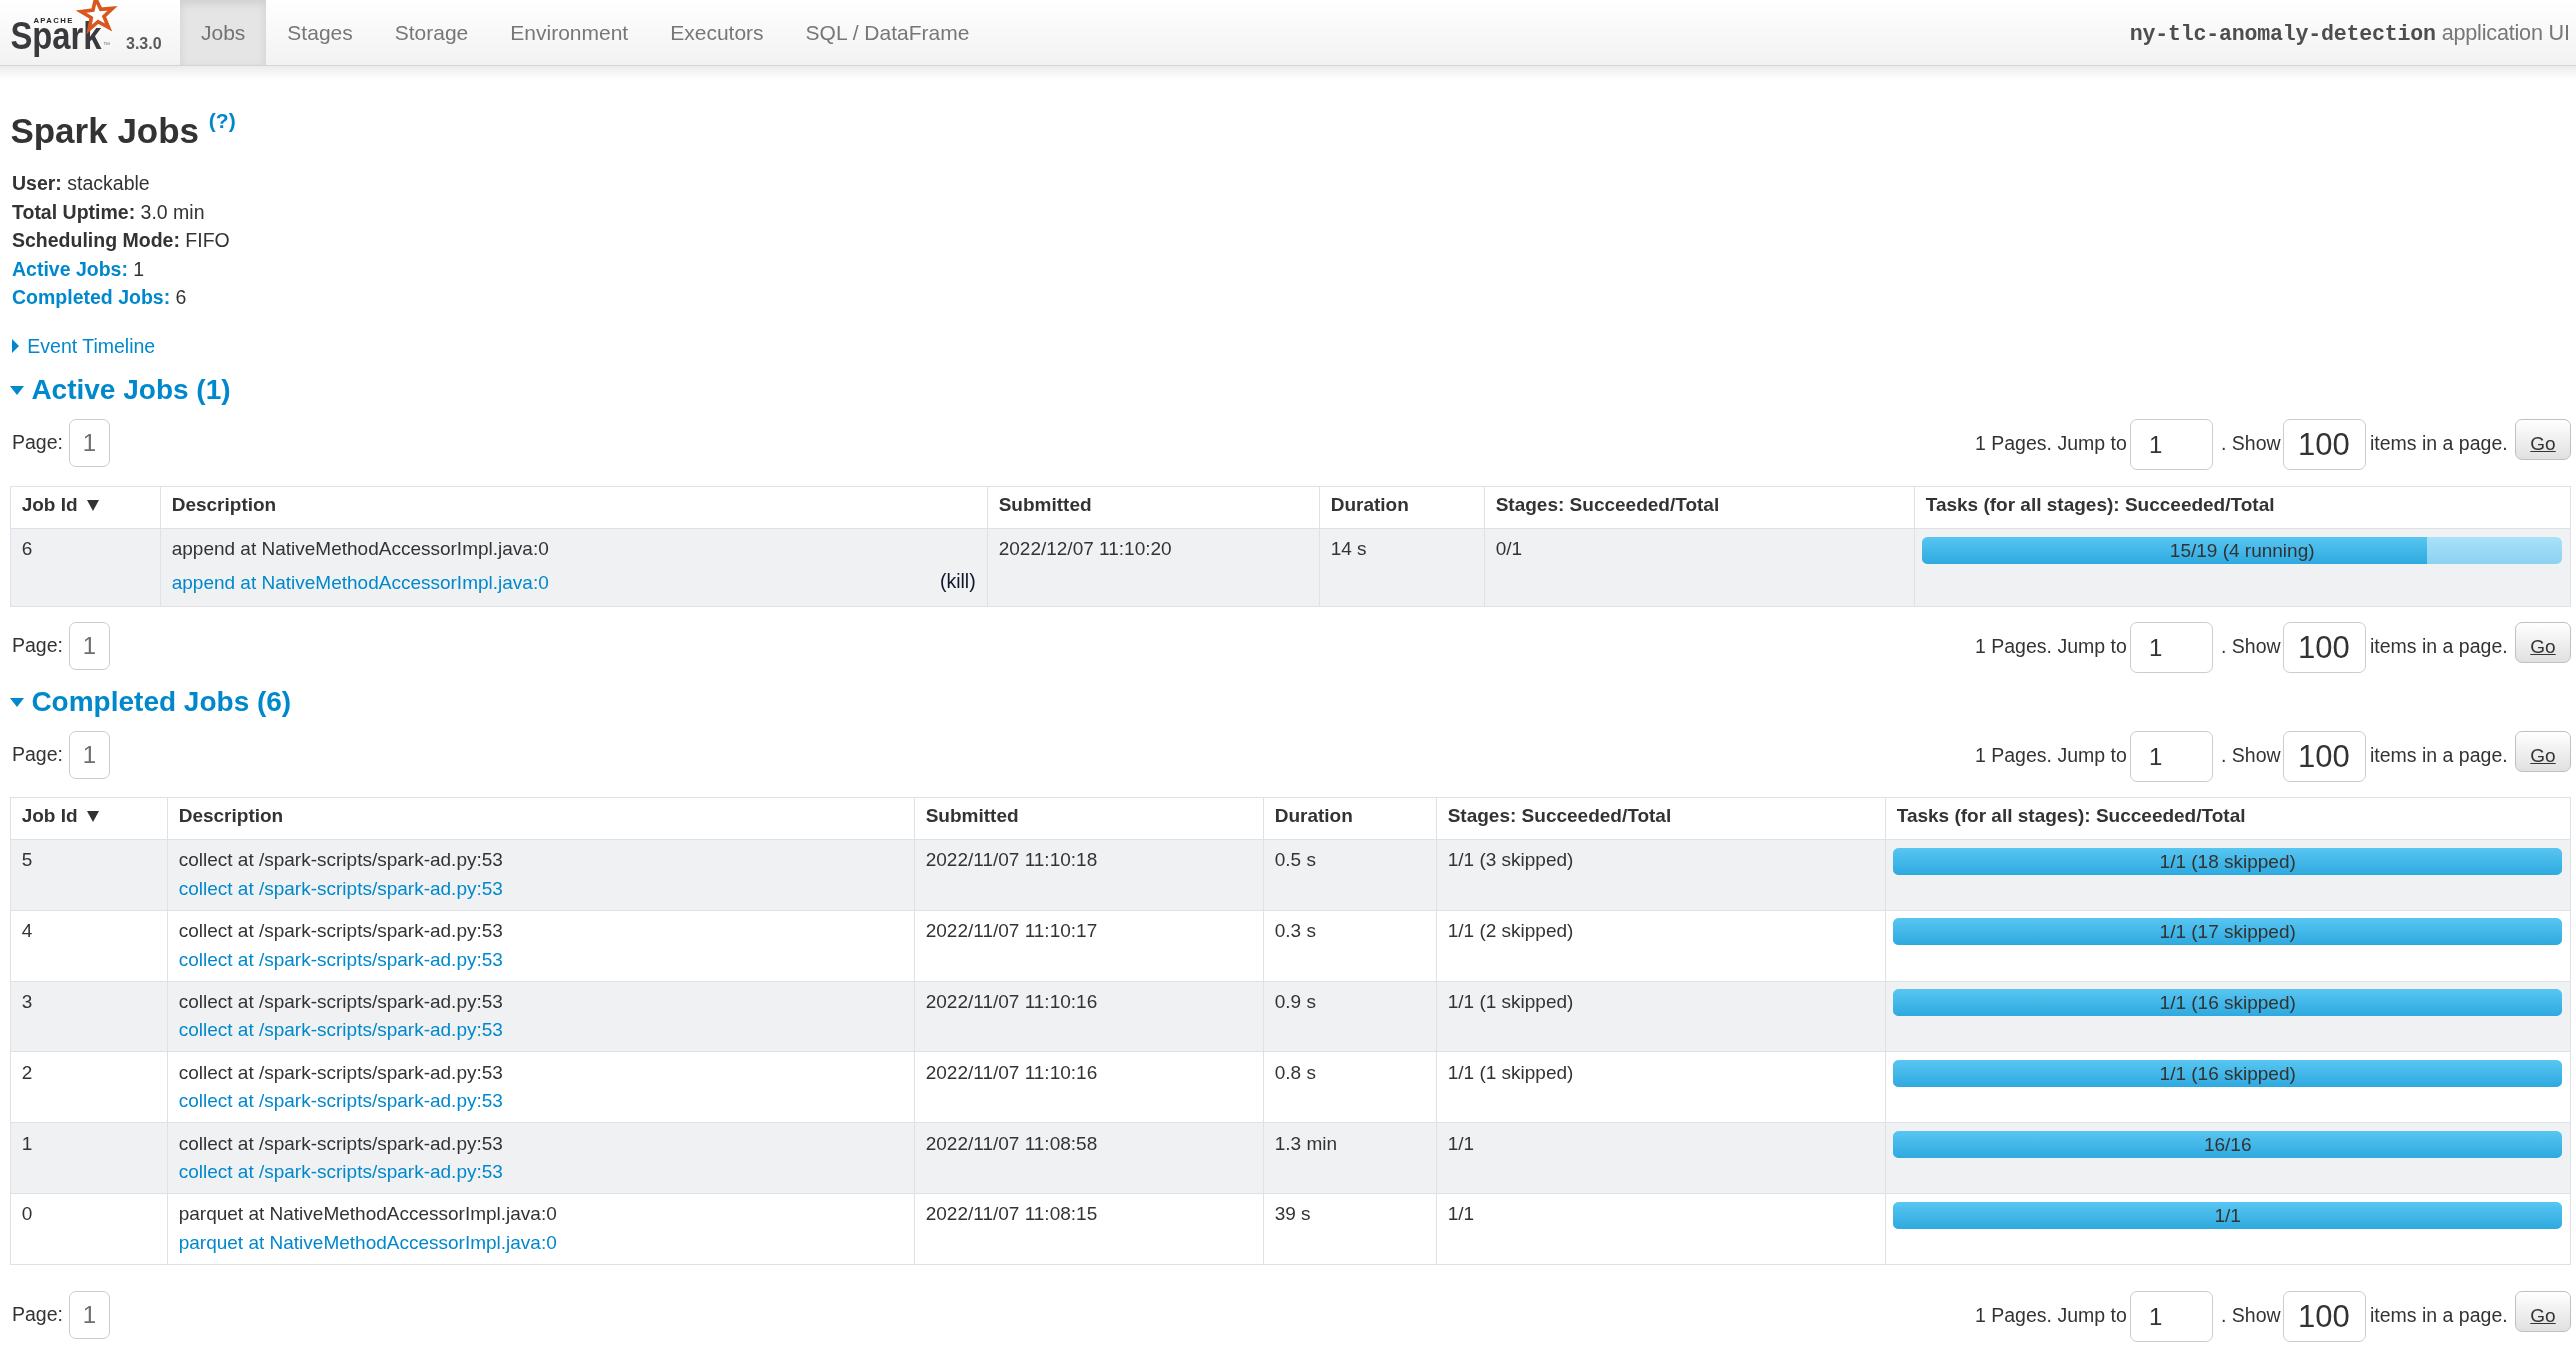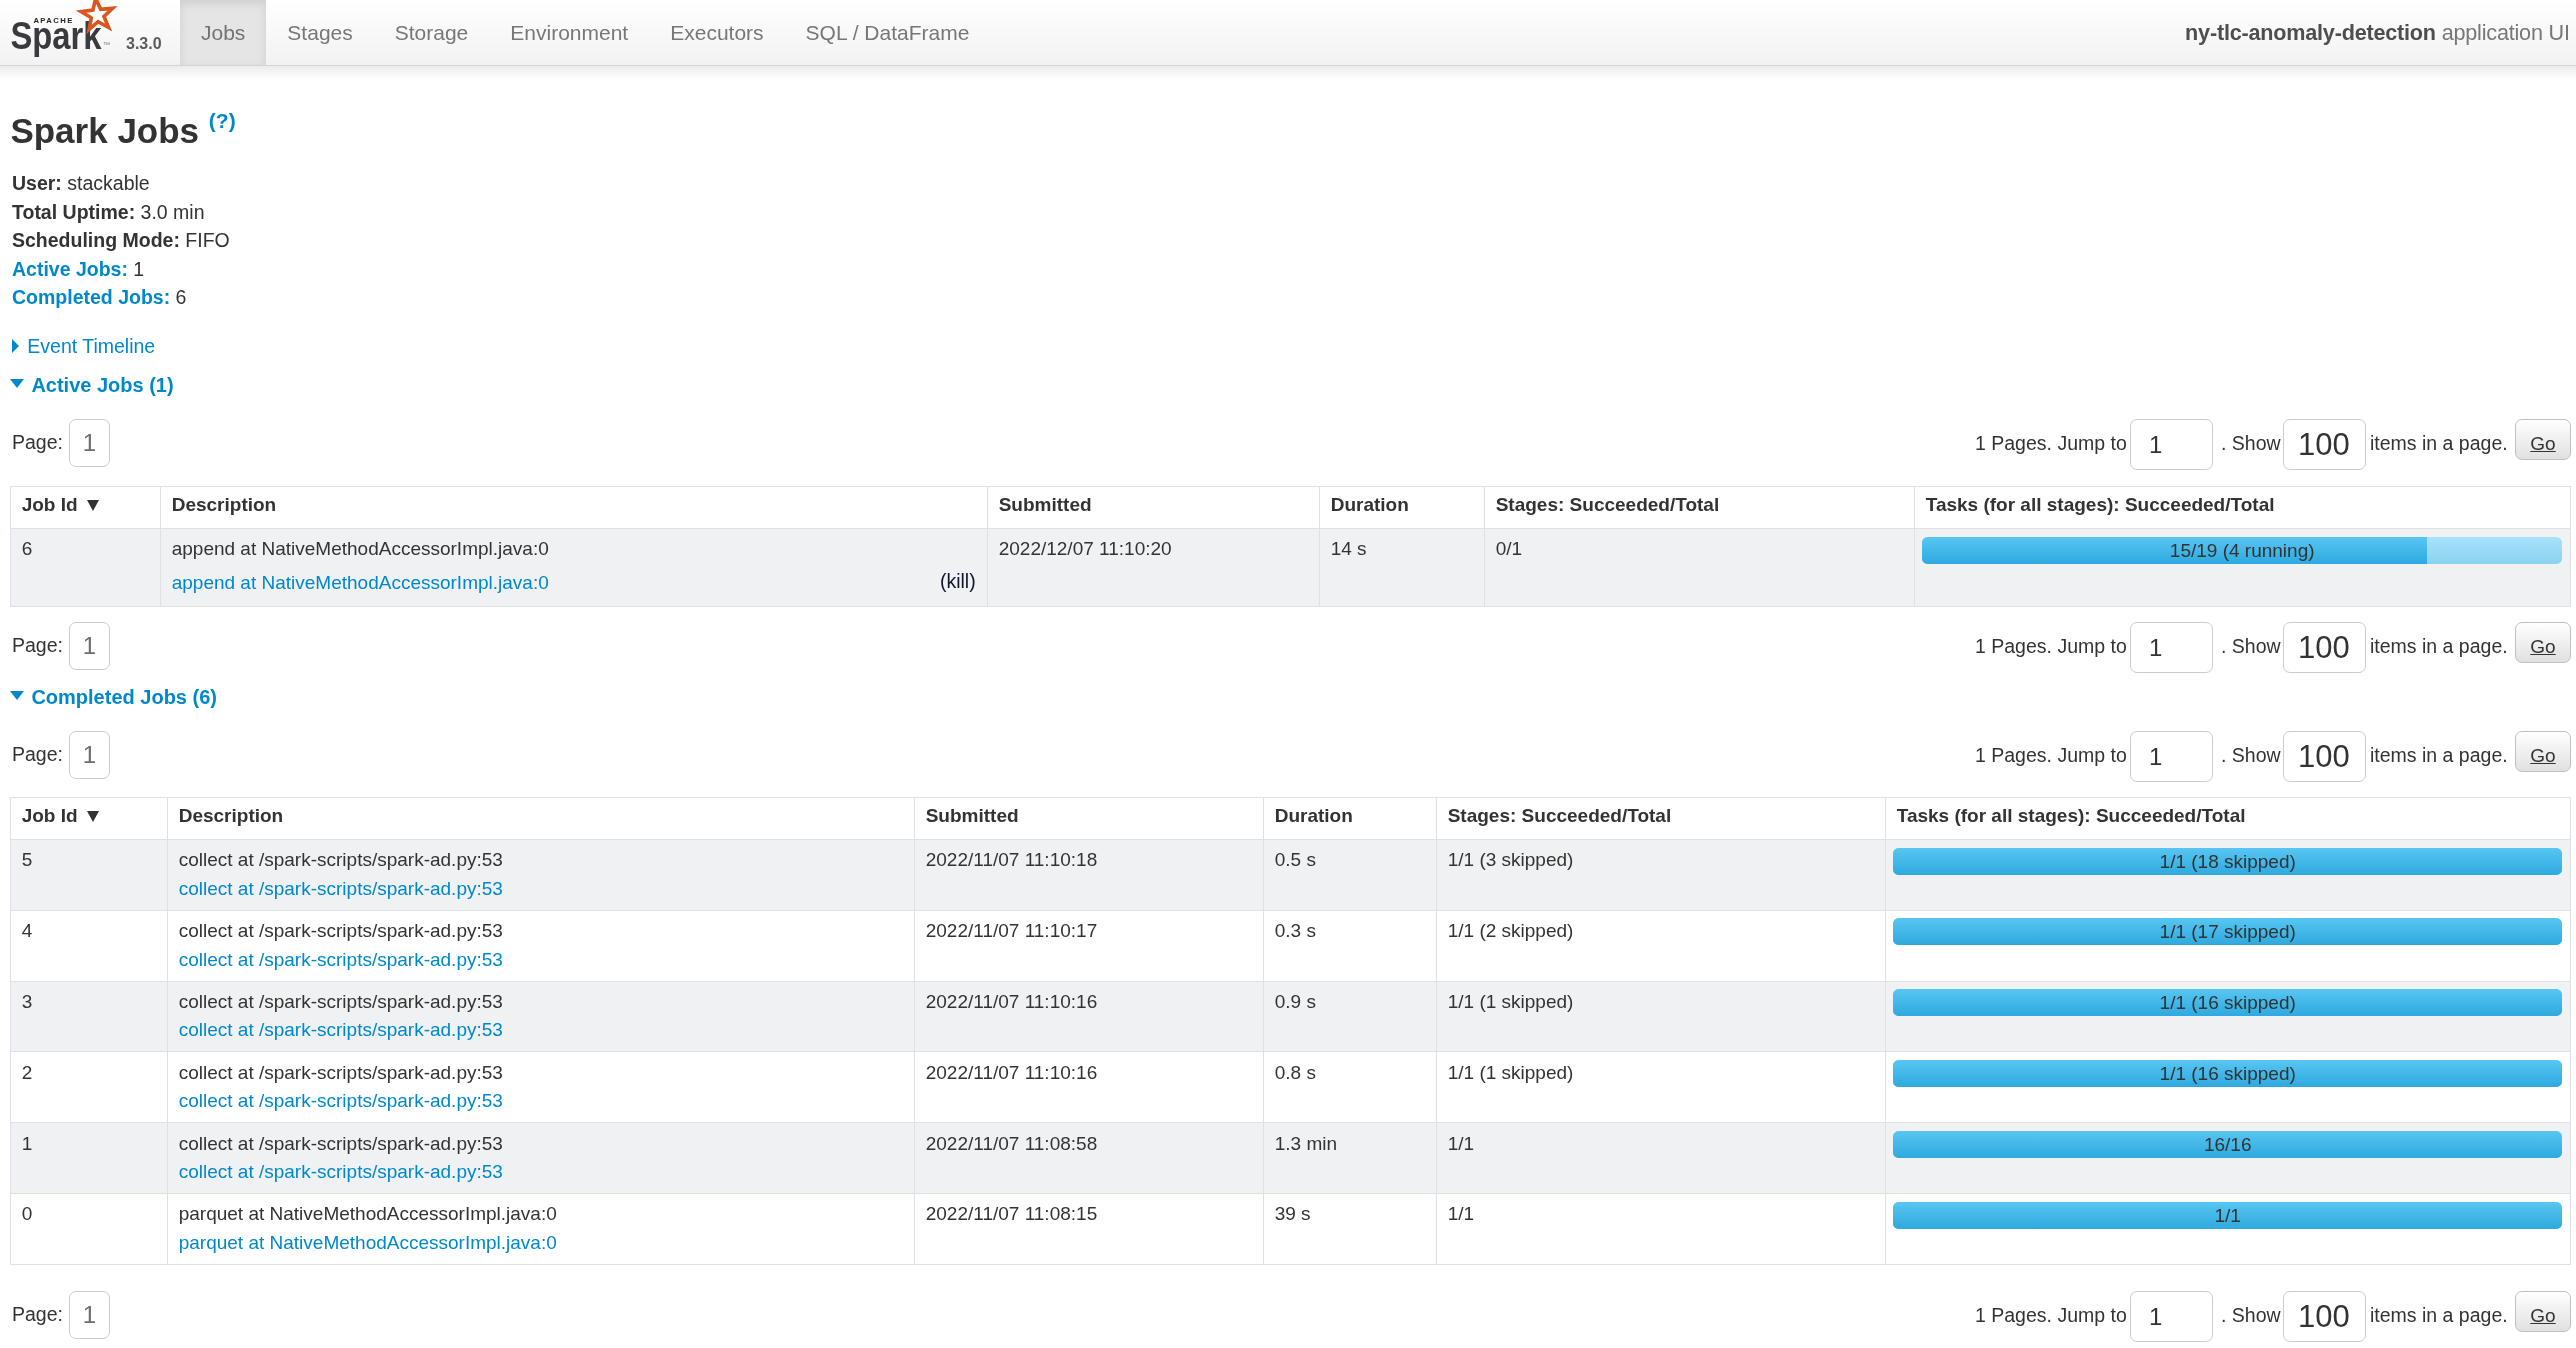--- a/index.html
+++ b/index.html
@@ -11,31 +11,31 @@
 .nav { position:absolute; top:0; left:0; width:2576px; height:66px;
   background:linear-gradient(#ffffff,#f2f2f2); border-bottom:1.4px solid #d4d4d4; z-index:5; }
 .navshadow { position:absolute; top:66px; left:0; width:2576px; height:14px;
   background:linear-gradient(rgba(0,0,0,0.075),rgba(0,0,0,0)); z-index:4; }
 .logo { position:absolute; left:0; top:0; }
 .version { position:absolute; left:126px; top:35px; font-size:16px; font-weight:bold; color:#5a5a5a; }
 .tabs { position:absolute; left:180px; top:0; height:65px; display:flex; }
 .tabs a { display:block; height:65px; line-height:65px; padding:0 21px; font-size:21px; color:#777; }
 .tabs a.active { background:#e5e5e5; color:#737373; box-shadow:inset 0 3.5px 9.7px rgba(0,0,0,0.10); }
 .appname { position:absolute; right:6.3px; top:0; height:65px; line-height:66px; font-size:21.6px; letter-spacing:-0.2px; color:#777; }
-.appname b { color:#4e4e4e; }
+.appname b { color:#4e4e4e;font-family:Liberation Mono, monospace; }
 
 
 .h3 { position:absolute; left:10.4px; top:109px; font-size:35px; font-weight:bold; color:#333; }
 .h3 .q { font-size:21px; font-weight:bold; color:#0088cc; vertical-align:15.3px; margin-left:0; }
 .meta { position:absolute; left:12px; top:169px; list-style:none; font-size:19.5px; }
 .meta li { line-height:28.5px; }
 .meta a { font-weight:bold; }
 .timeline { position:absolute; left:12px; top:335px; font-size:19.5px; color:#0088cc; }
 .tri-r { display:inline-block; width:0; height:0; border-top:7.7px solid transparent; border-bottom:7.7px solid transparent; border-left:7.7px solid #0088cc; margin-right:8.3px; }
-.sech { position:absolute; left:10.4px; font-size:20px; font-weight:bold; }
+.sech { position:absolute; left:10.4px; font-size:28px; font-weight:bold; }
 .sech a { color:#0088cc; }
 .tri-d { display:inline-block; width:0; height:0; border-left:7.7px solid transparent; border-right:7.7px solid transparent; border-top:9.7px solid #0088cc; margin-right:7px; vertical-align:4.2px; }
 
 
 .prow { position:absolute; left:0; width:2576px; height:50px; font-size:19.5px; }
 .prow .plabel { position:absolute; left:12px; top:12.5px; }
 .prow input { position:absolute; border:1.4px solid #ccc; border-radius:7px; font-family:"Liberation Sans",sans-serif; }
 .pin1 { left:69px; top:1.4px; width:41px; height:48px; text-align:center; font-size:24px; color:#6e6e6e; }
 .ptxt { position:absolute; top:14px; }
 .t-a { left:1975px; } .t-b { left:2221px; } .t-c { left:2370px;text-align:right; }

